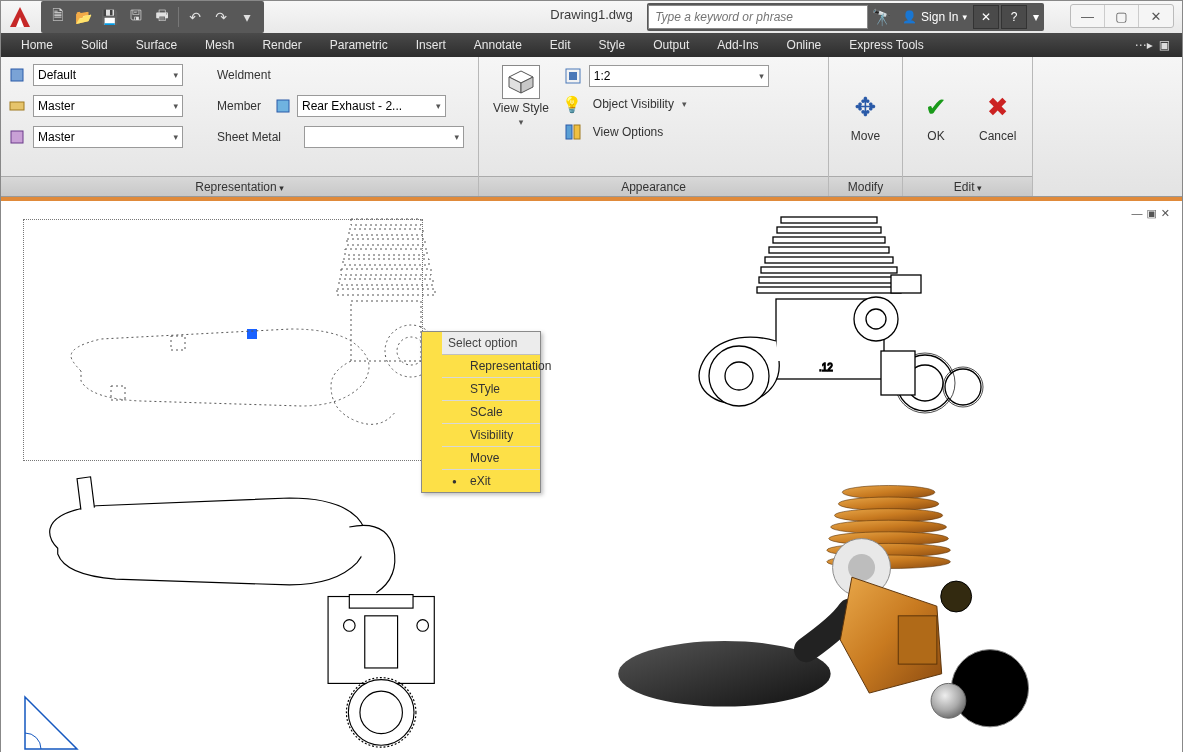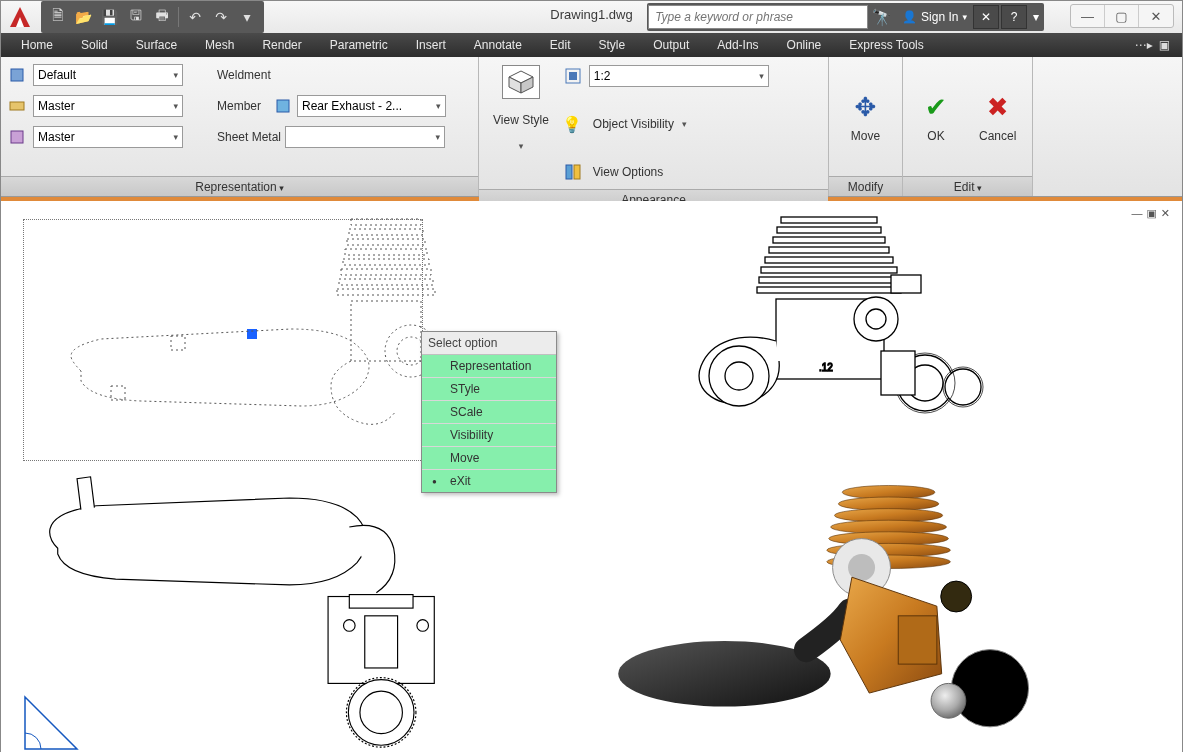--- a/index.html
+++ b/index.html
@@ -34,25 +34,25 @@
     .panel-body { flex:1; padding:4px 6px; display:flex; gap:6px; }
     .panel-title { height:20px; background:linear-gradient(#d8d8d8,#c8c8c8); border-top:1px solid #aaa; text-align:center; font-size:12px; color:#333; line-height:20px;}
     .panel-title.dropdown::after{ content:" ▾"; font-size:9px;}
 
     .rep-grid { display:grid; grid-template-columns: 22px 150px 22px auto; grid-auto-rows:28px; gap:3px 4px; align-items:center;}
     .rep-grid .ico { width:20px; height:20px; display:flex; align-items:center; justify-content:center;}
     .combo { height:22px; background:#fff; border:1px solid #9a9a9a; font-size:12px; padding:0 4px; display:flex; align-items:center; justify-content:space-between; min-width:140px;}
     .combo .arrow{ font-size:9px; color:#555;}
     .label-static { font-size:12px; color:#333; padding-left:4px;}
 
-    .vs-col { display:flex; flex-direction:column; align-items:center; justify-content:flex-start; padding:4px 8px 0; gap:14px;}
+    .vs-col { display:flex; flex-direction:column; align-items:center; justify-content:flex-start; padding:4px 8px 0; gap:2px;}
     .vs-cube { width:38px; height:34px; border:1px solid #888; background:#fff; display:flex; align-items:center; justify-content:center;}
     .vs-label { font-size:12px; color:#333; text-align:center; line-height:14px;}
 
-    .appear-col { display:flex; flex-direction:column; gap:22px; padding-top:2px;}
+    .appear-col { display:flex; flex-direction:column; gap:2px; padding-top:2px;}
     .appear-row { display:flex; align-items:center; gap:6px; height:26px;}
     .appear-row .ib { width:20px; height:20px; display:flex; align-items:center; justify-content:center;}
     .combo-wide { width:180px;}
 
     .big-btn { display:flex; flex-direction:column; align-items:center; justify-content:center; padding:6px 10px; gap:4px; cursor:pointer;}
     .big-btn .big-ico { width:34px; height:34px; display:flex; align-items:center; justify-content:center; font-size:26px;}
     .big-btn .big-label { font-size:12px; color:#333;}
 
     .p-modify .big-ico { color:#2a5aa8;}
     .p-edit { display:flex;}
@@ -65,21 +65,21 @@
     
     .canvas { position:relative; height: 568px; background:#fff; overflow:hidden;}
     .view-controls { position:absolute; right:12px; top:6px; display:flex; gap:4px; color:#555; font-size:11px;}
     .view-controls span{ cursor:pointer;}
 
     
     .dash-box { position:absolute; left:22px; top:18px; width:400px; height:242px; border:1px dotted #777;}
     .grip { position:absolute; left:246px; top:128px; width:10px; height:10px; background:#1961ff;}
 
     
-    .ctx-menu { position:absolute; left:420px; top:130px; border:1px solid #8a8a8a; background:#86efac; box-shadow:2px 2px 4px rgba(0,0,0,.25); width:136px;}
+    .ctx-menu { position:absolute; left:420px; top:130px; border:1px solid #8a8a8a; background:#fde047; box-shadow:2px 2px 4px rgba(0,0,0,.25); width:120px;padding-left:20px;}
     .ctx-header { font-size:12px; color:#444; padding:4px 6px; border-bottom:1px solid #c0c0c0; background:#ececec;}
     .ctx-item { font-size:12px; color:#333; padding:4px 8px 4px 28px; border-bottom:1px solid #d8d8d8; position:relative; cursor:pointer;}
     .ctx-item:last-child{ border-bottom:none;}
     .ctx-item.bullet::before{ content:"●"; position:absolute; left:10px; font-size:8px; top:7px;}
 
     
     .drawing { position:absolute; pointer-events:none;}
     .engine-line-top { left:640px; top:10px; width:370px; height:230px;}
     .engine-shaded { left:600px; top:270px; width:440px; height:280px;}
     .exhaust-line { left:30px; top:270px; width:430px; height:280px;}
@@ -201,21 +201,21 @@
           <div class="ico">
               <svg width="16" height="16">
                 <rect x="2" y="2" width="12" height="12" fill="#c9a0d6" stroke="#6a3a8a"></rect>
               </svg>
             </div>
           <div class="combo">
               <span>Master</span>
               <span class="arrow">▾</span>
             </div>
           <div></div>
-          <div style="display:flex; align-items:center; gap:0;">
+          <div style="display:flex; align-items:center; gap:19px;">
             <span class="label-static">Sheet Metal</span>
             <div class="combo" style="min-width:160px; margin-left:4px;">
                 <span></span>
                 <span class="arrow">▾</span>
               </div>
           </div>
         </div>
       </div>
       <div class="panel-title dropdown">Representation</div>
     </div>

